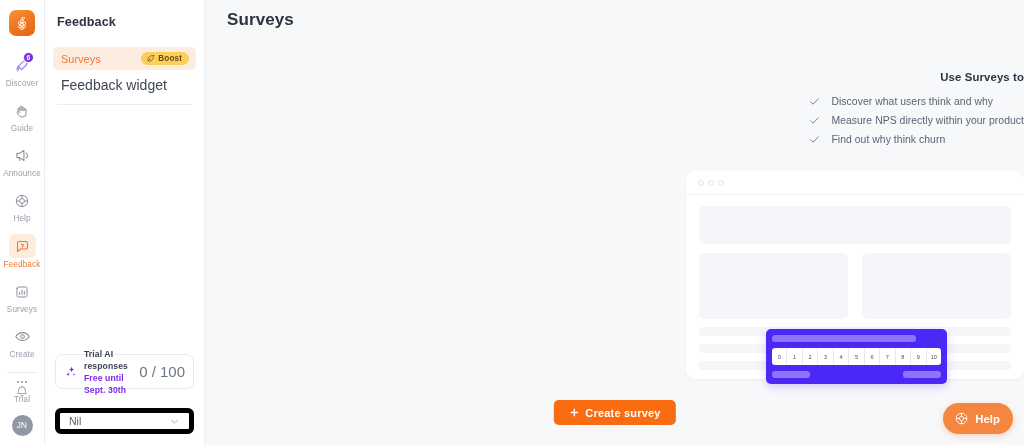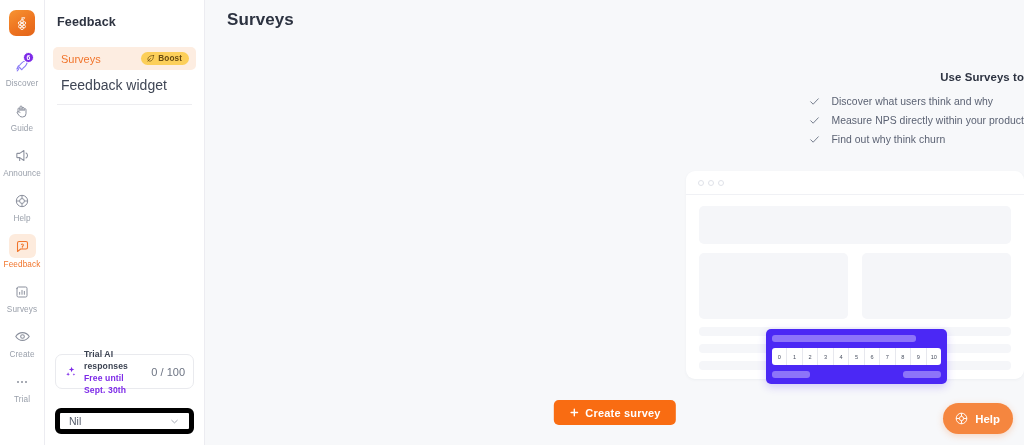--- a/index.html
+++ b/index.html
@@ -88,21 +88,21 @@
   .panel-sep { height:1px; background:#ededf0; margin: 8px 12px 0 12px; }
 
   .trial {
     position:absolute; left: 10px; right: 10px; bottom: 56px;
     border:1px solid #e9eaee; border-radius:7px; height: 35px;
     display:flex; align-items:center; padding: 0 8px; gap:6px; background:#fff;
   }
   .trial-txt { flex:1; line-height: 12px; }
   .trial-l1 { font-size: 8.6px; color:#3c4352; font-weight:bold; letter-spacing:.1px; }
   .trial-l2 { font-size: 8.6px; color:#7d2ae8; font-weight:bold; letter-spacing:.1px; }
-  .trial-count { font-size: 11px; color:#6c7382; }
+  .trial-count { font-size: 15px; color:#6c7382; }
 
   .select {
     position:absolute; left:10px; right:10px; bottom: 11px;
     border:5px solid #000000; border-radius:6px; height: 26px;
     display:flex; align-items:center; justify-content:space-between;
     padding: 2px 9px; font-size: 10.5px; color:#555c6b; background:#fff; cursor:pointer;
   }
 
   
   .main { flex:1; height:445px; background:#f7f8fa; position:relative; overflow:hidden; }
@@ -269,20 +269,30 @@
           <svg width="16" height="16" viewBox="0 0 24 24" fill="currentColor">
             <circle cx="6" cy="12" r="1.5"></circle>
               <circle cx="12" cy="12" r="1.5"></circle>
               <circle cx="18" cy="12" r="1.5"></circle>
           </svg>
         </div>
         <span class="rail-lbl">Trial</span>
       </div>
     </div>
 
+    <div class="rail-bottom">
+      <div class="rail-divider"></div>
+      <div class="bell">
+        <svg width="16" height="16" viewBox="0 0 24 24" fill="none" stroke="currentColor" stroke-width="1.5" stroke-linecap="round" stroke-linejoin="round">
+          <path d="M12 4a5 5 0 00-5 5c0 4-1.5 5.5-1.5 5.5h13S17 13 17 9a5 5 0 00-5-5z"></path>
+          <path d="M10.3 17.5a1.9 1.9 0 003.4 0"></path>
+        </svg>
+      </div>
+      <div class="avatar">JN</div>
+    </div>
   </div>
 
   <div class="panel">
     <div class="panel-title">Feedback</div>
 
     <div class="panel-list">
       <div class="panel-row selected">
         <span>Surveys</span>
         <span class="boost">
           <svg width="9" height="9" viewBox="0 0 24 24" fill="none" stroke="#6a4c12" stroke-width="2" stroke-linecap="round" stroke-linejoin="round">

